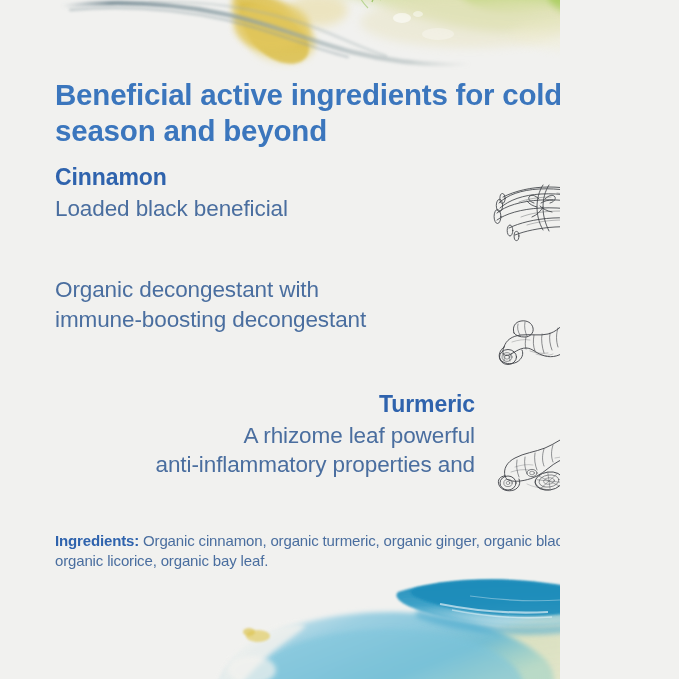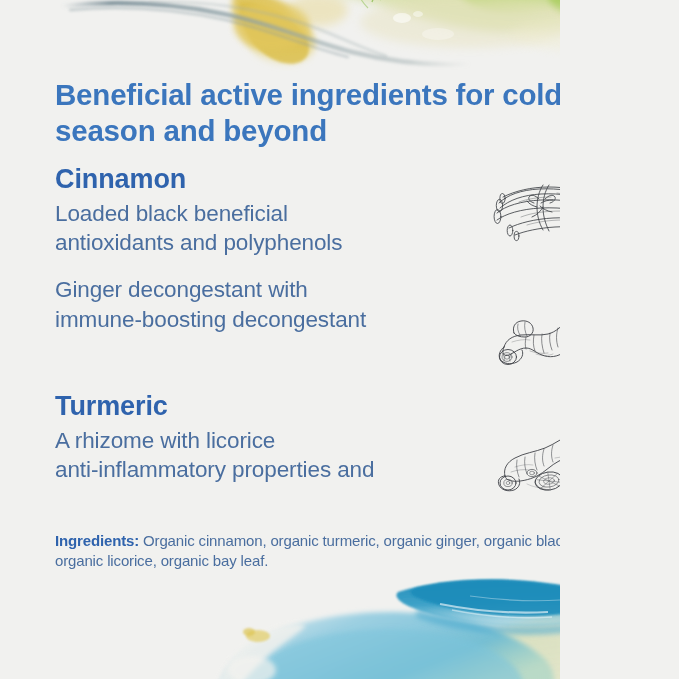--- a/index.html
+++ b/index.html
@@ -55,24 +55,24 @@
     letter-spacing: -0.2px;
   }
 
   .ingredient-block {
     position: absolute;
     left: 55px;
     width: 420px;
   }
   #block-cinnamon { top: 163px; }
   #block-ginger   { top: 275px; }
-  #block-turmeric { top: 390px; }
+  #block-turmeric { top: 390px; text-align: right; }
 
   .ingredient-name {
-    font-size: 27px;
+    font-size: 23px;
     font-weight: bold;
     color: #2f63ad;
     line-height: 1.25;
     letter-spacing: -0.1px;
     margin: 0 0 2px 0;
   }
   .ingredient-desc {
     font-size: 22.5px;
     font-weight: normal;
     color: #4a6e9f;
@@ -267,35 +267,34 @@
 
     <h1 class="page-title">
       <span>Beneficial active ingredients for cold</span>
       <span>season and beyond</span>
     </h1>
 
     <div class="ingredient-block" id="block-cinnamon">
       <div class="ingredient-name">Cinnamon</div>
       <div class="ingredient-desc">
         <span class="line">Loaded black beneficial</span>
-        <span class="line">antioxidants and polyphenols</span>
       </div>
     </div>
 
     <div class="ingredient-block" id="block-ginger">
       <div class="ingredient-desc">
-        <span class="line">Ginger decongestant with</span>
+        <span class="line">Organic decongestant with</span>
         <span class="line">immune-boosting decongestant</span>
       </div>
     </div>
 
     <div class="ingredient-block" id="block-turmeric">
       <div class="ingredient-name">Turmeric</div>
       <div class="ingredient-desc">
-        <span class="line">A rhizome with licorice</span>
+        <span class="line">A rhizome leaf powerful</span>
         <span class="line">anti-inflammatory properties and</span>
       </div>
     </div>
 
     <p class="ingredients-list">
       <span class="label">Ingredients:</span><span> Organic cinnamon, organic turmeric, organic ginger, organic black pepper, organic licorice, organic bay leaf.</span>
     </p>
 
     <div class="illus" id="illus-cinnamon">
       <svg viewBox="0 0 128 78" xmlns="http://www.w3.org/2000/svg">

